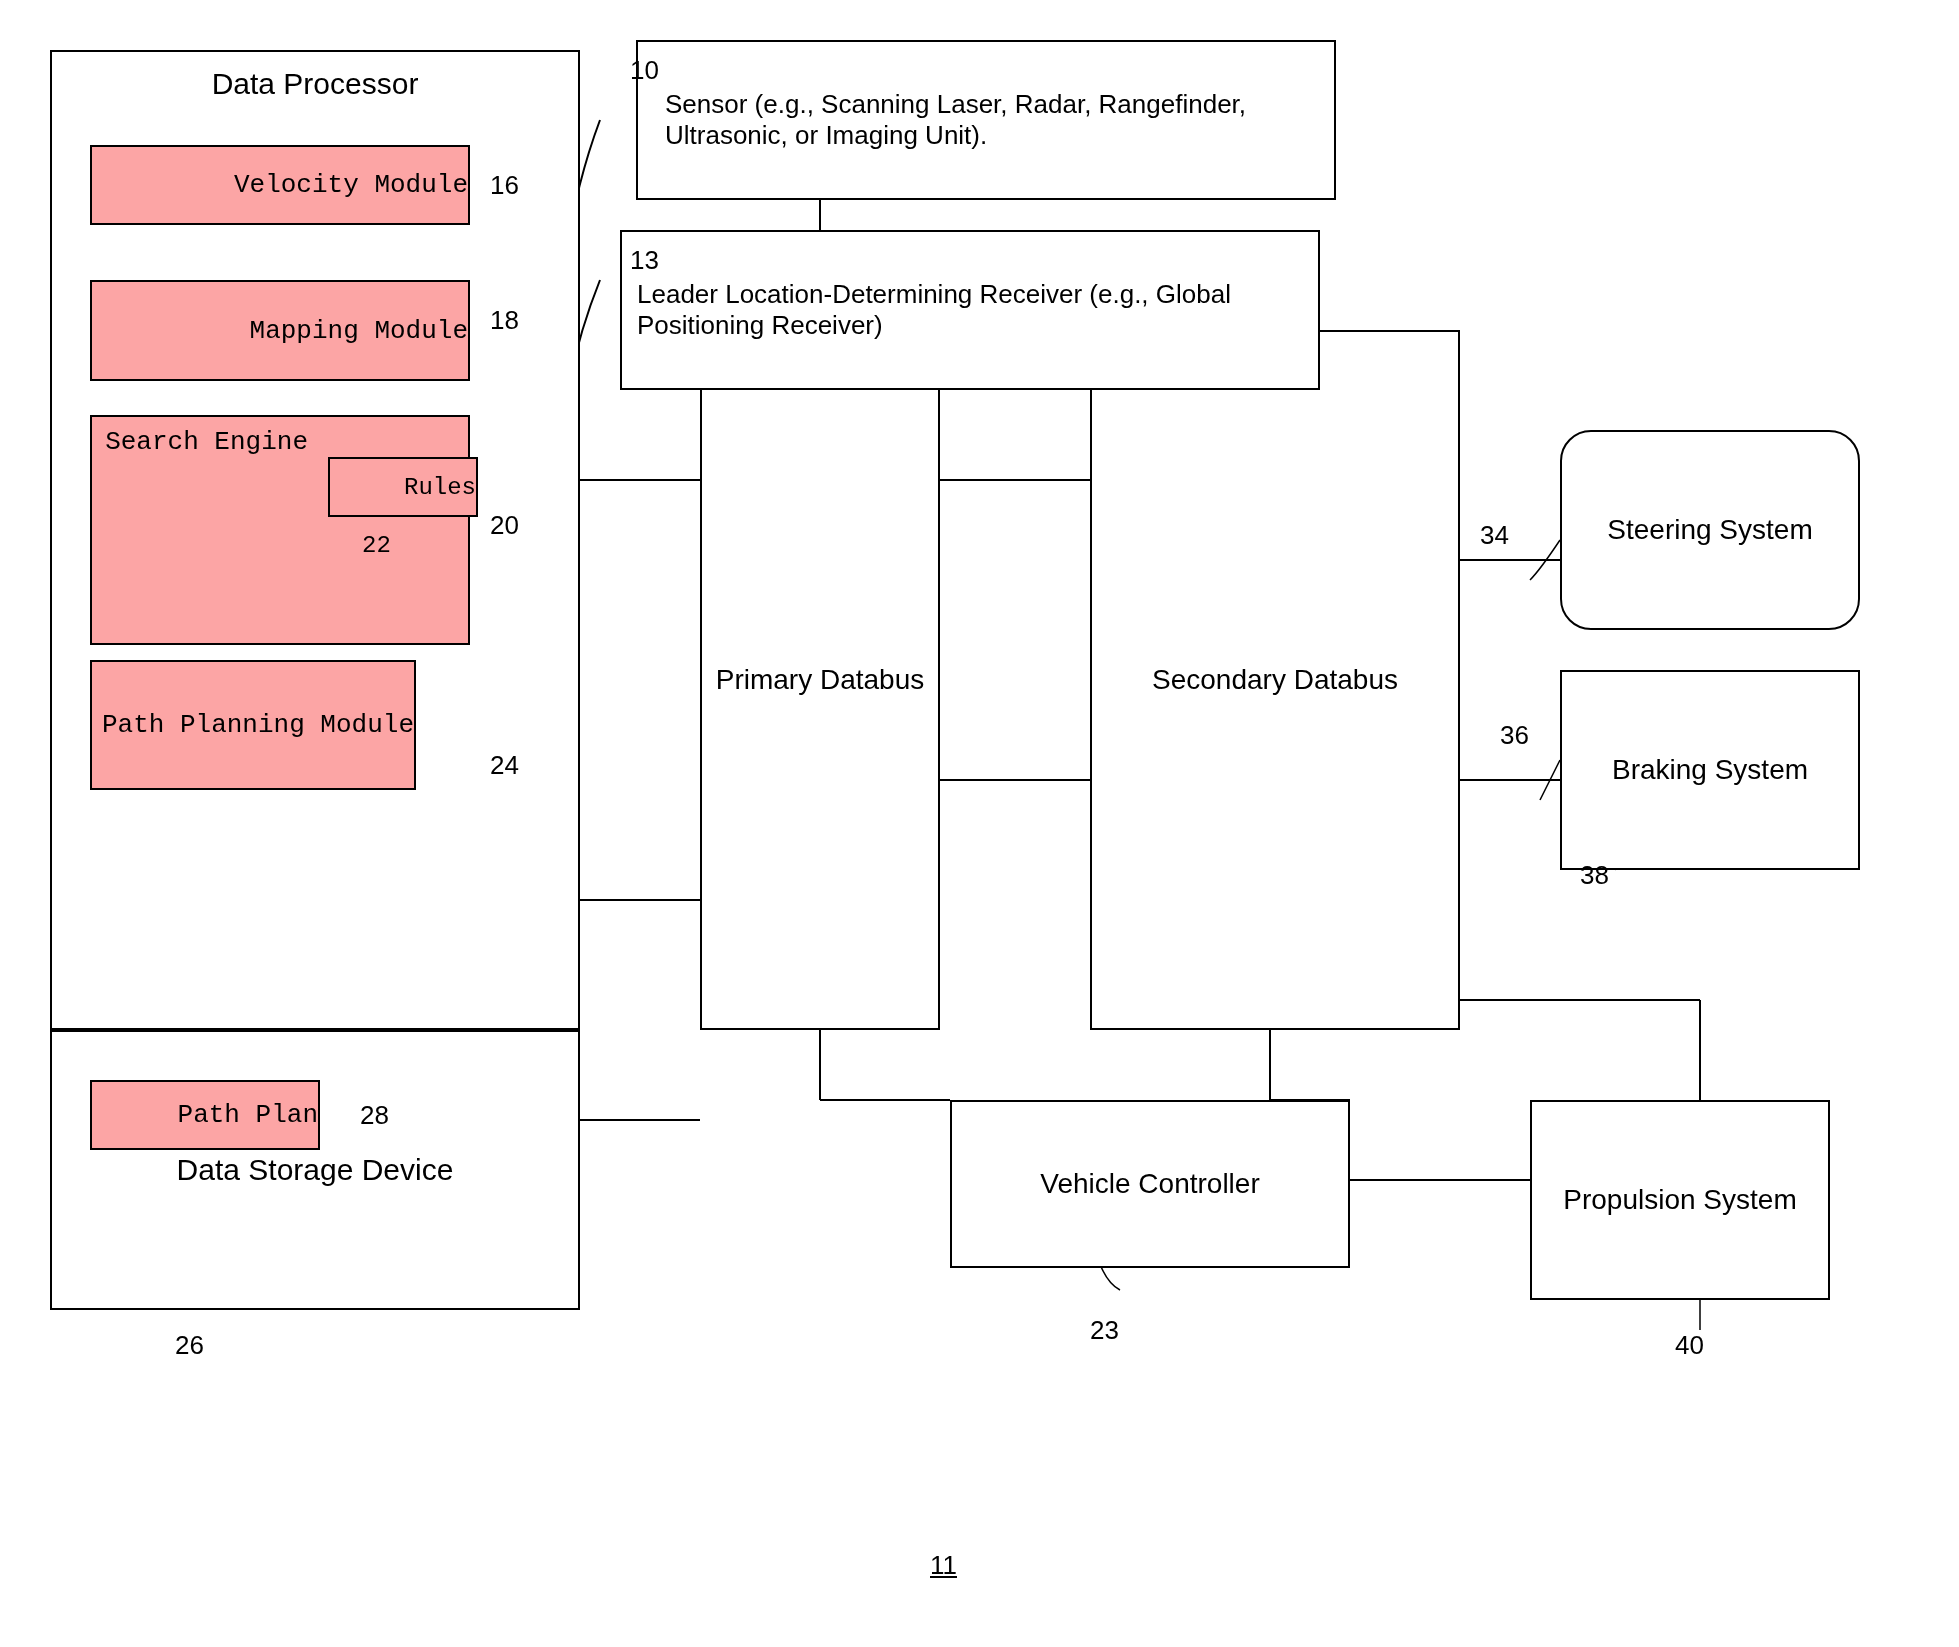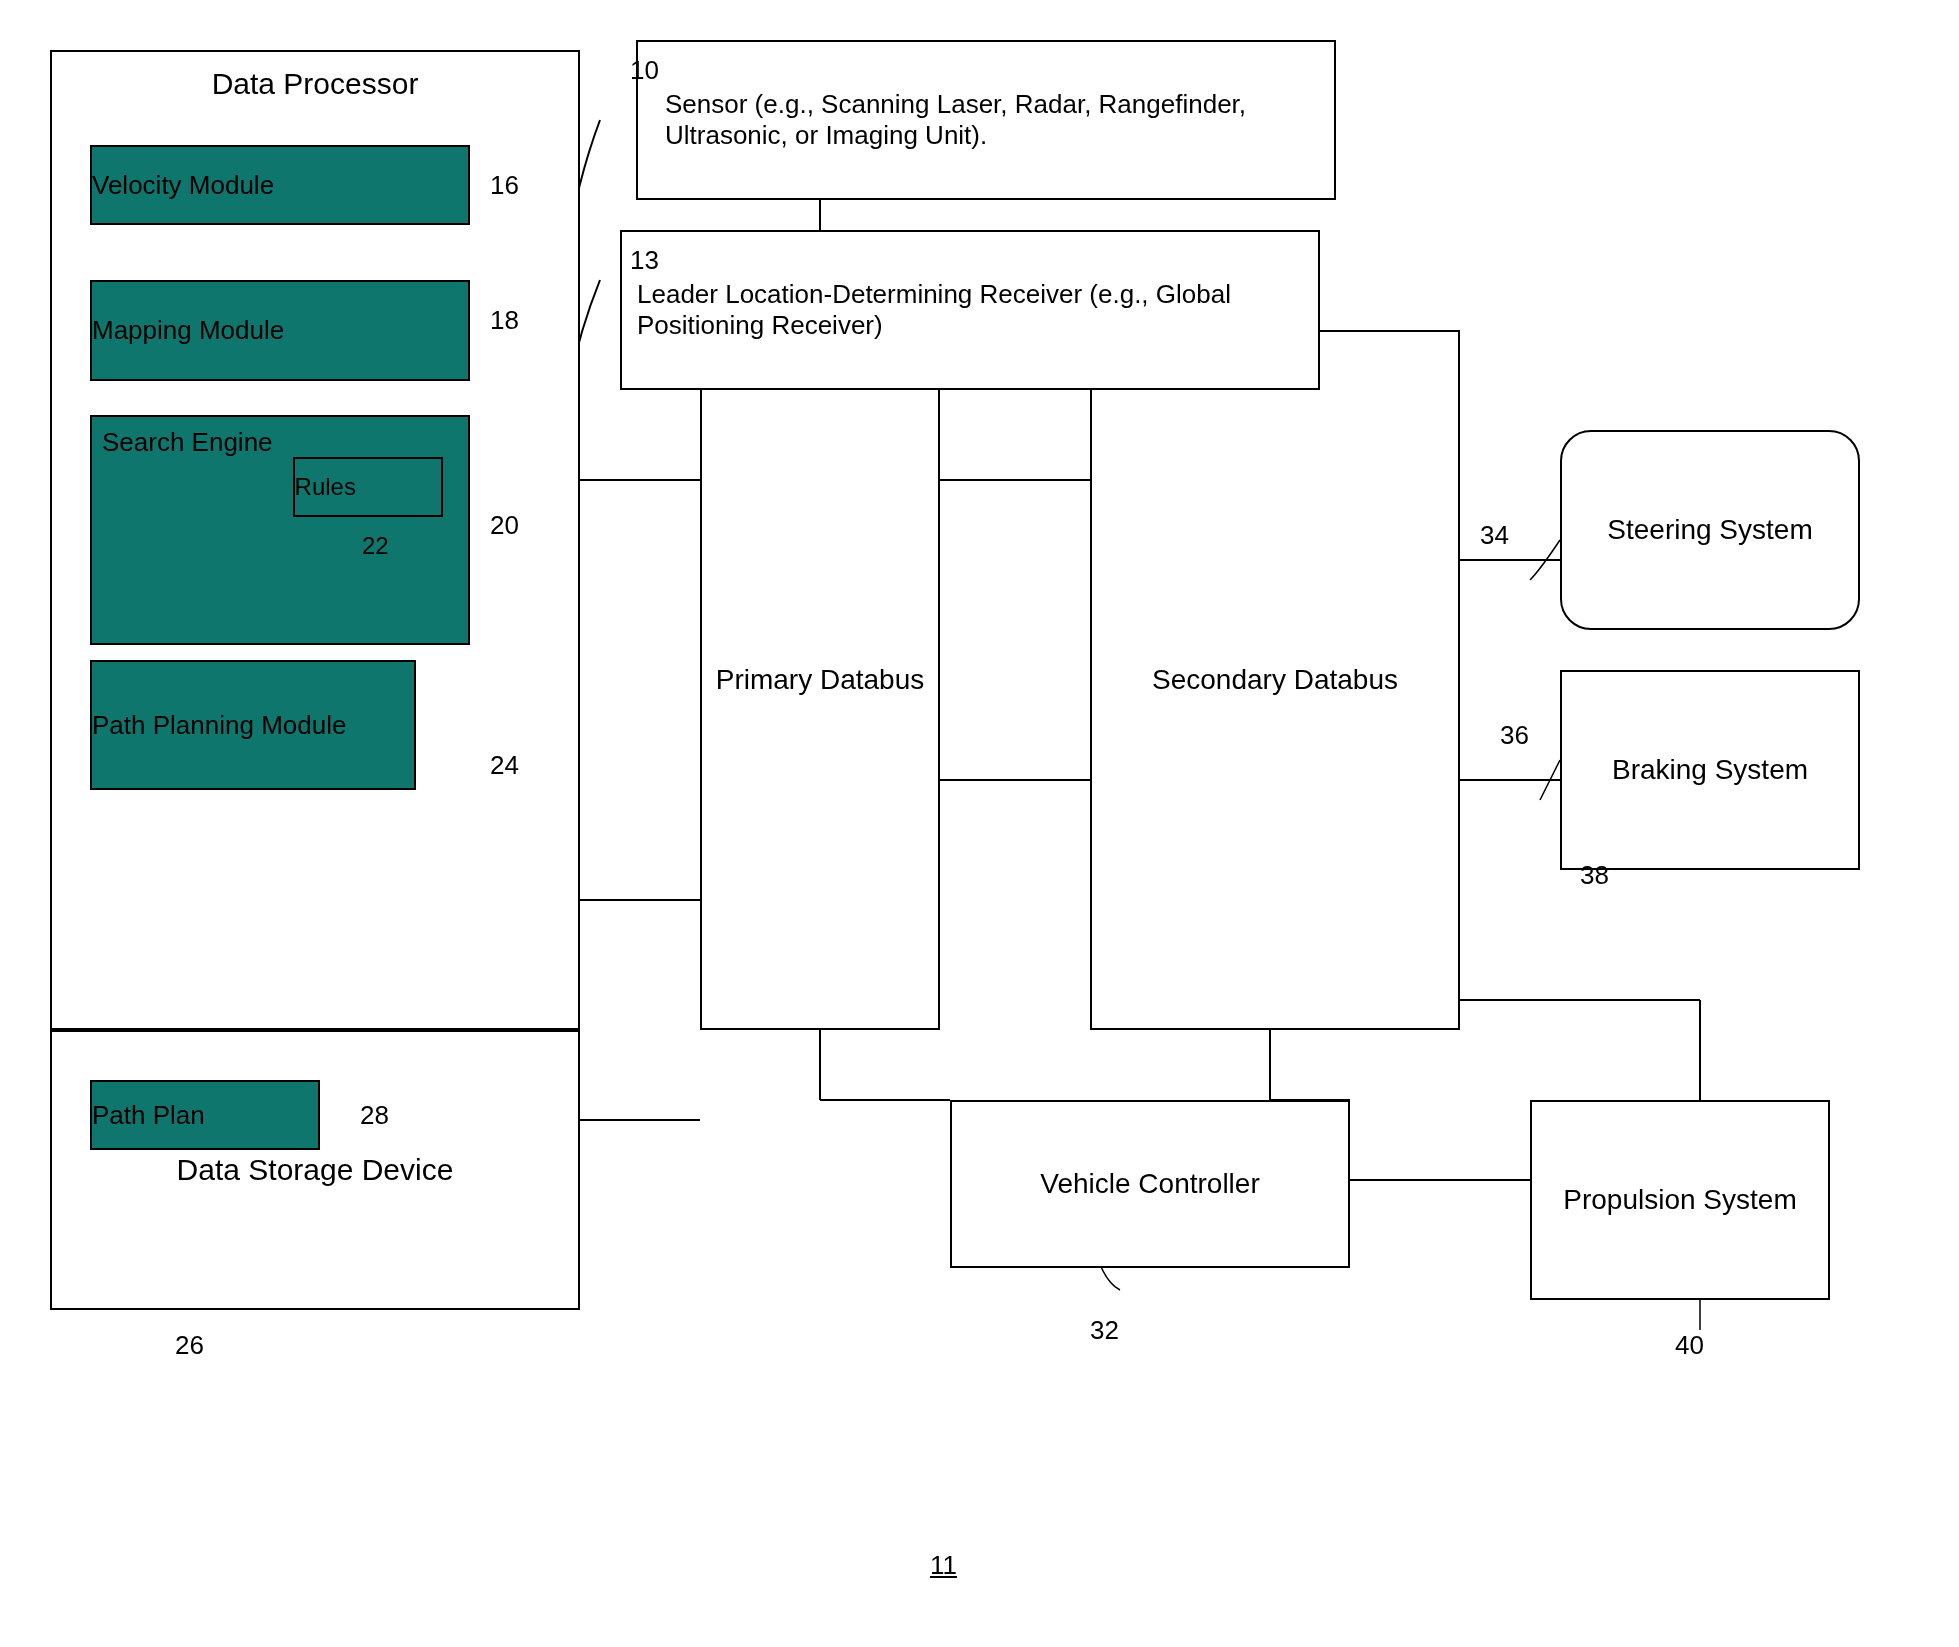--- a/index.html
+++ b/index.html
@@ -24,26 +24,27 @@
       display: flex;
       align-items: center;
       justify-content: center;
       text-align: center;
       font-size: 28px;
       font-family: Arial, sans-serif;
     }
     .box-inner {
       position: absolute;
       border: 2px solid #000;
-      background: #0f766e;
+      background: #fca5a5;
       display: flex;
       align-items: center;
-      justify-content: flex-start;
+      justify-content: flex-end;
       text-align: center;
       font-size: 26px;
+      font-family: Liberation Mono, monospace;
     }
     .label-outside {
       position: absolute;
       font-size: 26px;
       font-family: Arial, sans-serif;
     }
     .fig-label {
       position: absolute;
       font-size: 26px;
       font-family: Arial, sans-serif;
@@ -191,21 +192,21 @@
     <span>Braking System</span>
   </div>
 
   <span class="label-outside" style="left:1480px; top:520px;">34</span>
   <span class="label-outside" style="left:1500px; top:720px;">36</span>
   <span class="label-outside" style="left:1580px; top:860px;">38</span>
 
   <div class="box" style="left:950px; top:1100px; width:400px; height:168px; font-size:28px;justify-content:center;">
     <span>Vehicle Controller</span>
   </div>
-  <span class="label-outside" style="left:1090px; top:1315px;">32</span>
+  <span class="label-outside" style="left:1090px; top:1315px;">23</span>
 
   <div class="box" style="left:1530px; top:1100px; width:300px; height:200px; font-size:28px;">
     <span>Propulsion System</span>
   </div>
   <span class="label-outside" style="left:1675px; top:1330px;">40</span>
 
   <div class="fig-label" style="left:930px; top:1550px;">
     <span>11</span>
   </div>
 

